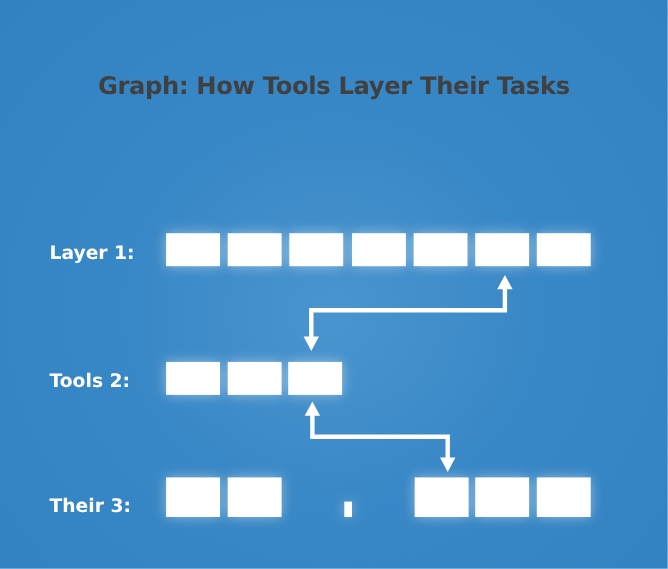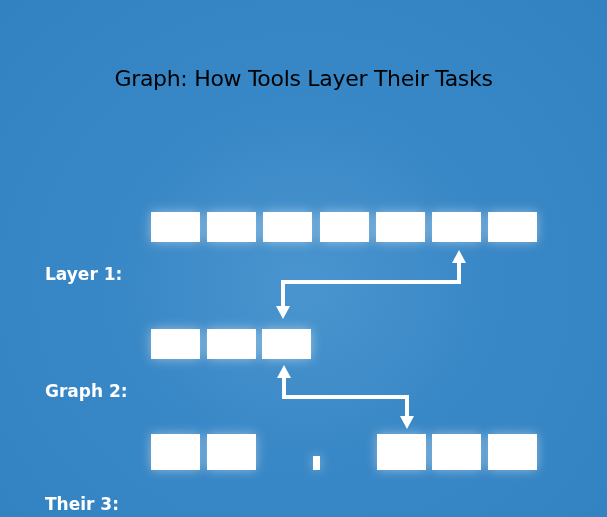--- a/index.html
+++ b/index.html
@@ -3,24 +3,24 @@
 <meta charset="utf-8">
 <style>
   html, body { margin:0; padding:0; }
   body {
     width:607px; height:517px; overflow:hidden; position:relative;
     background: radial-gradient(ellipse at 50% 55%, #4a95cf 0%, #3887c6 45%, #3282c2 100%);
     font-family: "DejaVu Sans", sans-serif;
   }
   .title {
     position:absolute; left:0; width:607px; top:66px; text-align:center;
-    color:#000000; font-size:22px; font-weight:normal; letter-spacing:-0.3px;
+    color:#404040; font-size:22px; font-weight:bold; letter-spacing:-0.3px;
   }
   .label {
-    position:absolute; left:45px; color:#fff; font-size:17px; font-weight:bold;margin-top:44px;
+    position:absolute; left:45px; color:#fff; font-size:17px; font-weight:bold;
   }
   .box {
     position:absolute; background:#fff;
     box-shadow: 0 0 12px rgba(255,255,255,0.45);
   }
   svg.arrows { position:absolute; left:0; top:0; }
 </style>
 </head>
 <body>
 
@@ -28,21 +28,21 @@
 
 <div class="label" style="top:220px;">Layer 1:</div>
 <div class="box" style="left:151px;top:212px;width:49px;height:30px;"></div>
 <div class="box" style="left:207px;top:212px;width:49px;height:30px;"></div>
 <div class="box" style="left:263px;top:212px;width:49px;height:30px;"></div>
 <div class="box" style="left:320px;top:212px;width:49px;height:30px;"></div>
 <div class="box" style="left:376px;top:212px;width:49px;height:30px;"></div>
 <div class="box" style="left:432px;top:212px;width:49px;height:30px;"></div>
 <div class="box" style="left:488px;top:212px;width:49px;height:30px;"></div>
 
-<div class="label" style="top:337px;">Graph 2:</div>
+<div class="label" style="top:337px;">Tools 2:</div>
 <div class="box" style="left:151px;top:329px;width:49px;height:30px;"></div>
 <div class="box" style="left:207px;top:329px;width:49px;height:30px;"></div>
 <div class="box" style="left:262px;top:329px;width:49px;height:30px;"></div>
 
 <div class="label" style="top:450px;">Their 3:</div>
 <div class="box" style="left:151px;top:434px;width:49px;height:36px;"></div>
 <div class="box" style="left:207px;top:434px;width:49px;height:36px;"></div>
 <div class="box" style="left:313px;top:456px;width:7px;height:14px;"></div>
 <div class="box" style="left:377px;top:434px;width:49px;height:36px;"></div>
 <div class="box" style="left:432px;top:434px;width:49px;height:36px;"></div>

